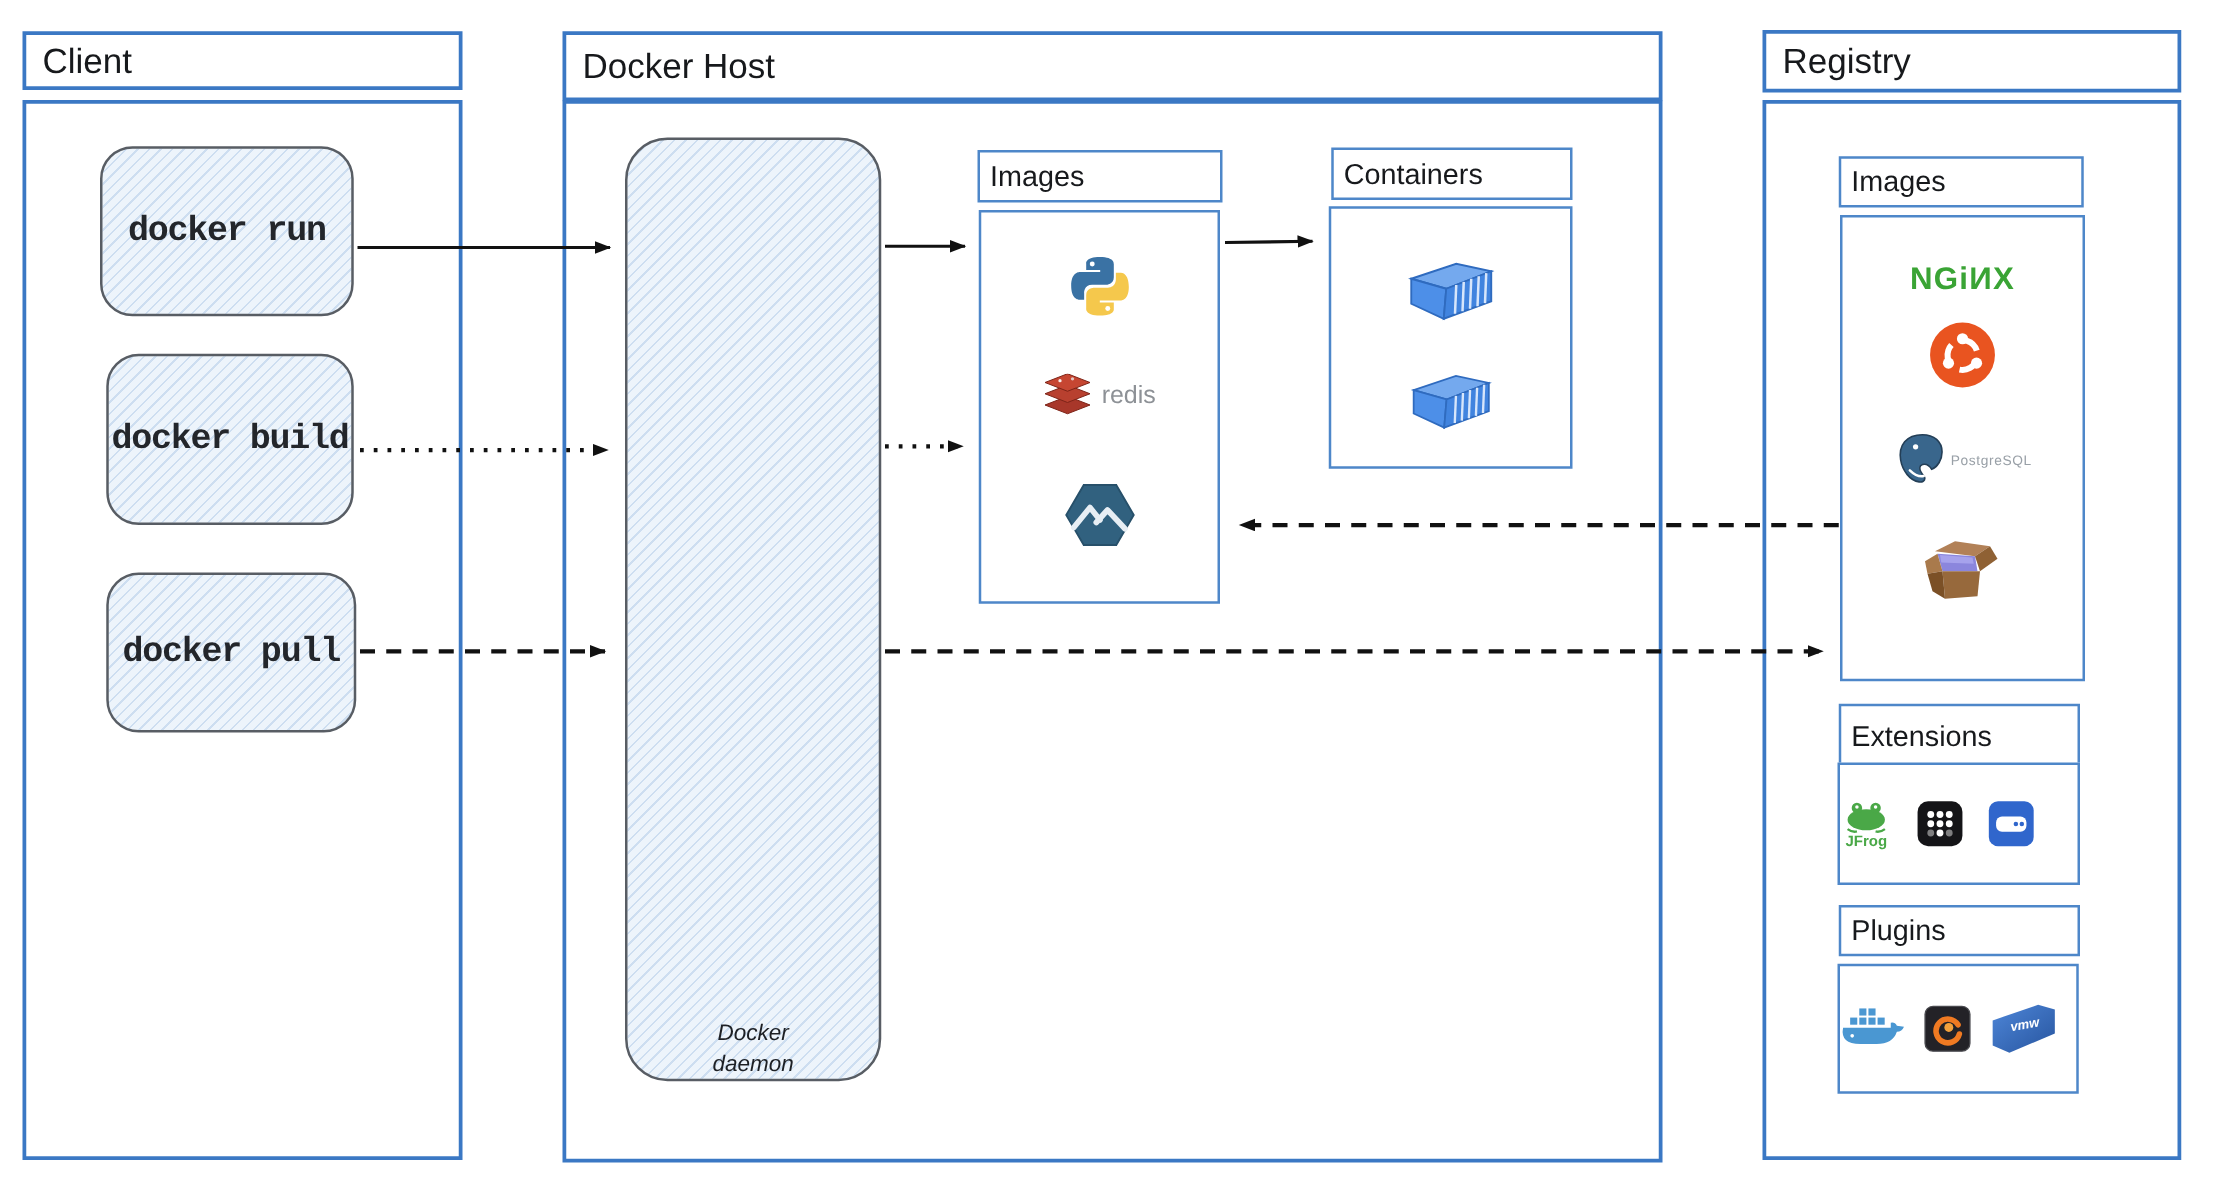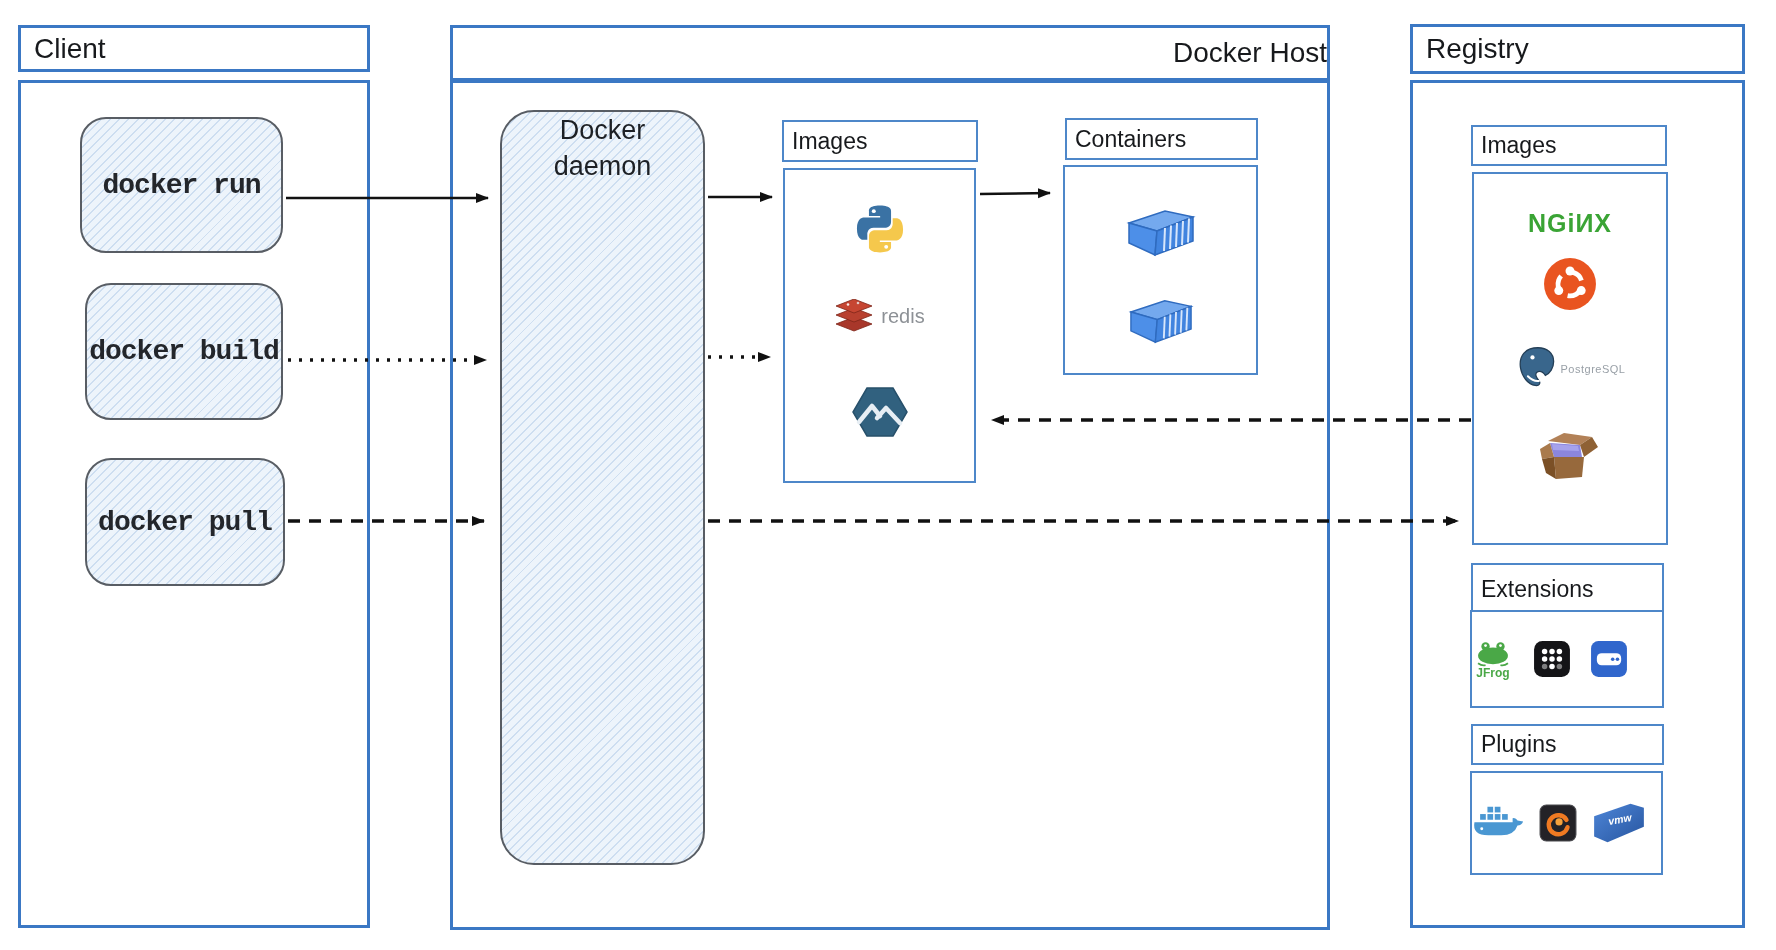--- a/index.html
+++ b/index.html
@@ -19,22 +19,22 @@
             padding-left:8px;font-size:23px;color:#17191c;}
   .panel{border:2.5px solid var(--blue-light);background:#fff;}
   .sketch{
     background-color:#edf4fb;
     background-image:repeating-linear-gradient(135deg,rgba(92,143,203,0.22) 0 1.4px,rgba(255,255,255,0) 1.4px 6.5px);
     border:2.5px solid var(--sketch-border);
     border-radius:26px;
   }
   .cmd{font-family:"Liberation Mono","DejaVu Sans Mono",monospace;font-weight:700;font-size:28px;
        display:flex;align-items:center;justify-content:center;color:#23262b;letter-spacing:-1px;}
-  .daemon{border-radius:34px;display:flex;align-items:flex-start;justify-content:center;text-align:center;
-          font-size:27px;line-height:1.35;color:#1d2025;}
+  .daemon{border-radius:34px;display:flex;align-items:flex-end;justify-content:center;text-align:center;
+          font-size:18px;line-height:1.35;color:#1d2025;font-style:italic;}
   .icon-col-item{position:absolute;left:0;width:100%;display:flex;justify-content:center;align-items:center;}
   .redis-label{font-size:20px;color:#8d9196;margin-left:7px;}
   .nginx-word{font-weight:700;font-size:25px;color:#3aa435;letter-spacing:1px;}
   .pg-label{font-size:11px;color:#99a0a7;margin-top:1px;letter-spacing:0.5px;}
   .jfrog-label{font-size:12px;font-weight:700;color:#4aa847;text-align:center;line-height:1;}
   .iconrow{display:flex;align-items:center;justify-content:flex-start;height:100%;}
   svg{display:block;}
 </style>
 </head>
 <body>
@@ -47,21 +47,21 @@
 <div class="abs sketch cmd" style="left:80px;top:117px;width:203px;height:136px;">
   <span>docker run</span>
 </div>
 <div class="abs sketch cmd" style="left:85px;top:283px;width:198px;height:137px;">
   <span>docker build</span>
 </div>
 <div class="abs sketch cmd" style="left:85px;top:458px;width:200px;height:128px;">
   <span>docker pull</span>
 </div>
 
-<div class="abs titlebox" style="left:450px;top:25px;width:880px;height:56px;justify-content:flex-end;">
+<div class="abs titlebox" style="left:450px;top:25px;width:880px;height:56px;">
   <span>Docker Host</span>
 </div>
 <div class="abs frame" style="left:450px;top:80px;width:880px;height:850px;"></div>
 
 <div class="abs sketch daemon" style="left:500px;top:110px;width:205px;height:755px;">
   <span style="white-space:pre-line;width:120px;">Docker
 daemon</span>
 </div>
 
 <div class="abs subtitlebox" style="left:782px;top:120px;width:196px;height:42px;">

